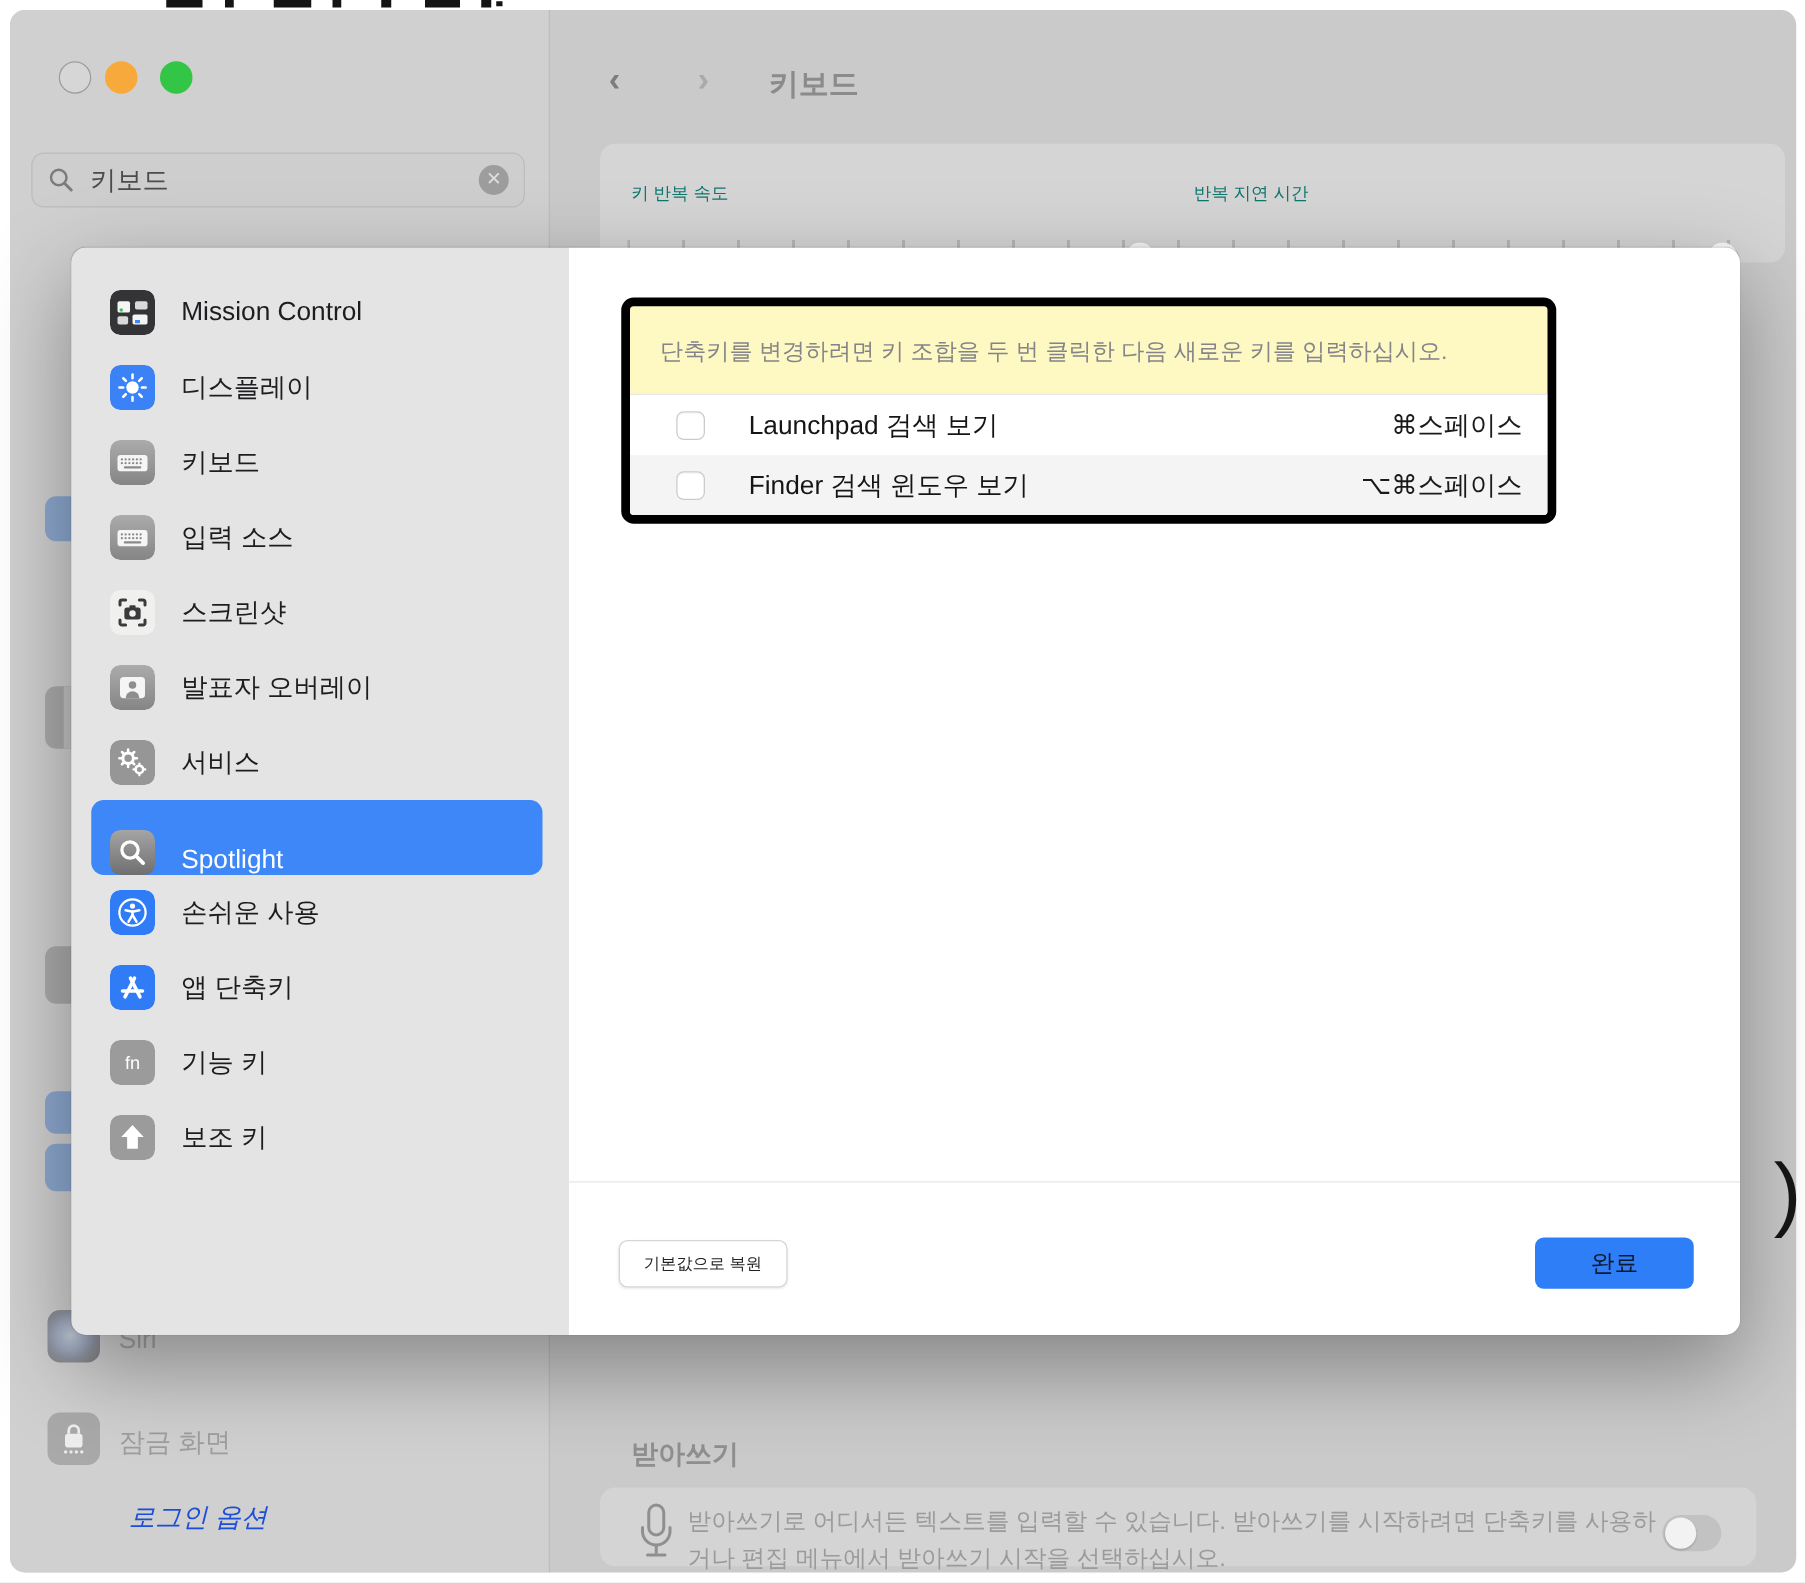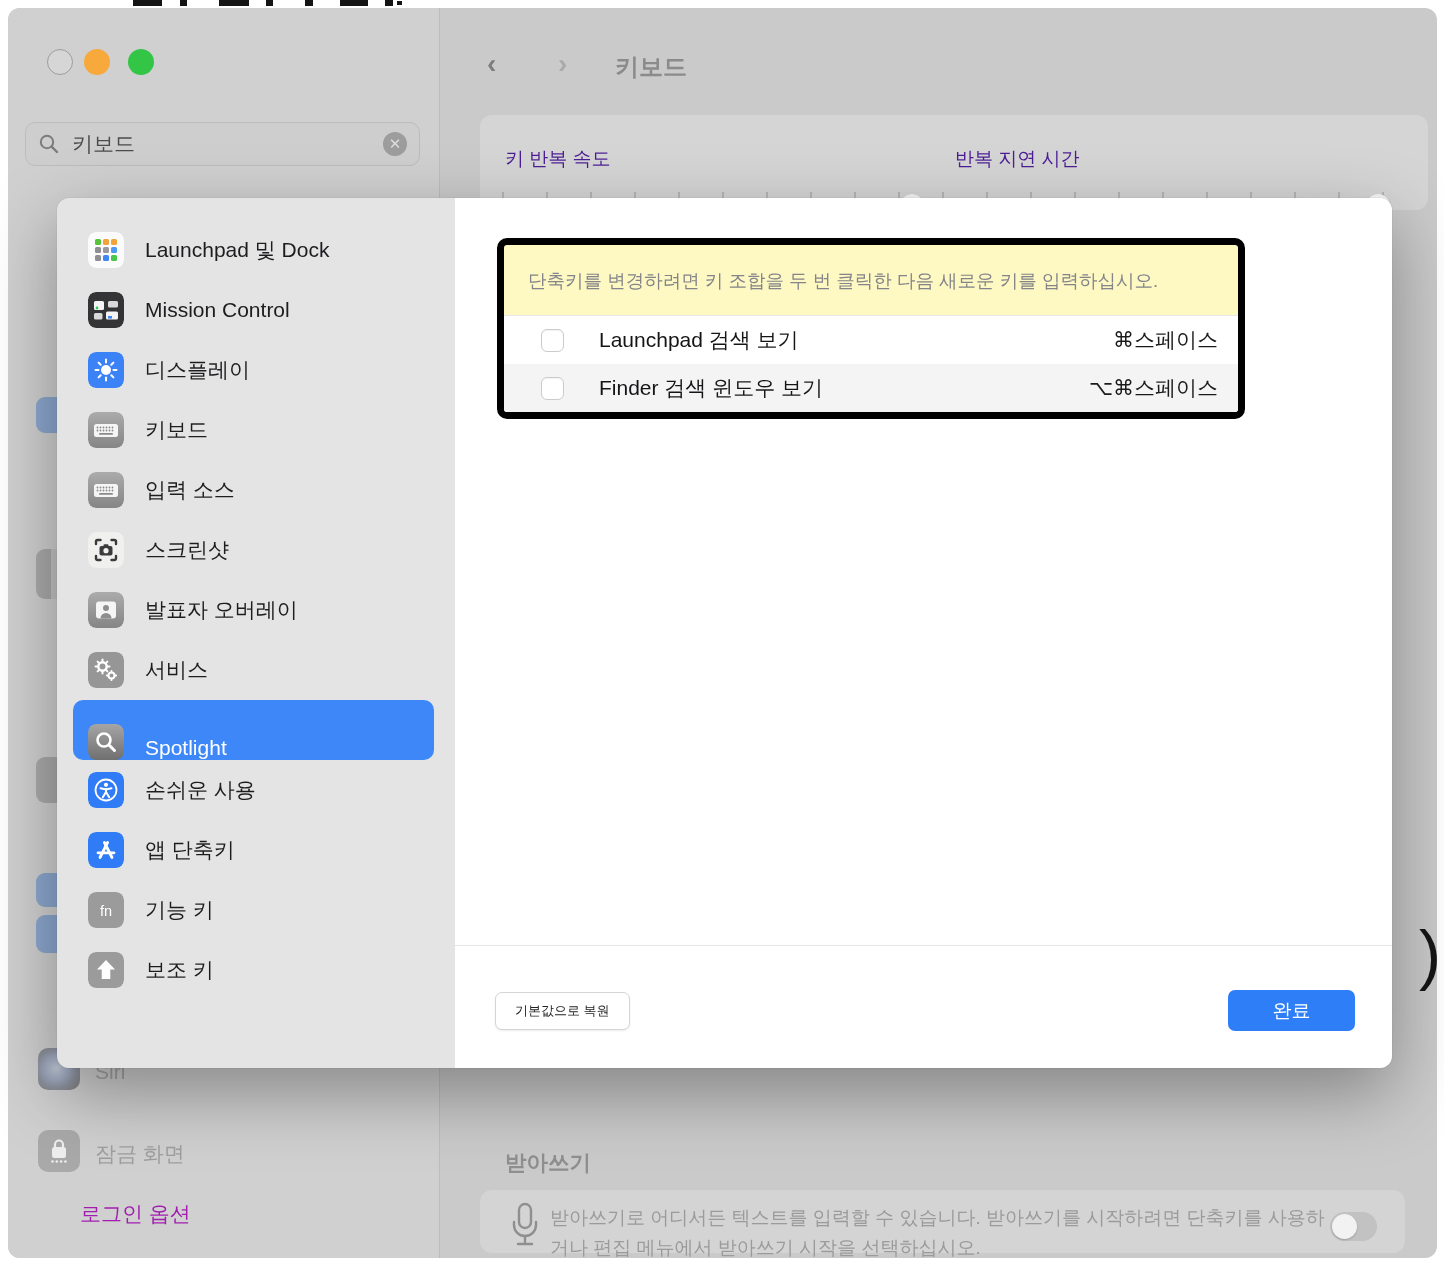--- a/index.html
+++ b/index.html
@@ -27,21 +27,21 @@
   .clear-btn { width:24px; height:24px; border-radius:50%; background:#9d9d9d;
     color:#dedede; font-size:15px; line-height:23px; text-align:center; }
 
   .nav-chevron { position:absolute; top:40px; font-size:28px; font-weight:600; }
   .chev-back { left:479px; color:#7d7d7d; }
   .chev-fwd { left:550px; color:#aaaaaa; }
   .bg-title { position:absolute; left:607px; top:43px; font-size:24px; font-weight:700; color:#8b8b8b; }
 
   .bg-panel { position:absolute; left:472px; top:107px; width:948px; height:95px;
     background:#d5d5d5; border-radius:12px; }
-  .bg-panel-label { position:absolute; top:31px; font-size:19px; color:#4c1d95; }
+  .bg-panel-label { position:absolute; top:31px; font-size:14px; color:#0f766e; }
   .ticks { position:absolute; left:22px; top:77px; width:904px; height:9px;
     background:repeating-linear-gradient(90deg,#b6b6b6 0 2px,transparent 2px 44px); }
   .slider-knob { position:absolute; width:24px; height:24px; border-radius:50%;
     background:#f6f6f6; box-shadow:0 1px 2px rgba(0,0,0,.25); top:79px; }
 
   
   .peek { position:absolute; left:36px; width:21px; border-radius:9px 0 0 9px; z-index:5; }
 
   .bg-row-label { position:absolute; font-size:21px; }
   .bg-icon { position:absolute; left:30px; width:42px; height:42px; border-radius:10px; }
@@ -83,21 +83,21 @@
     border:1px solid #cbcbcd; box-shadow:inset 0 1px 1px rgba(0,0,0,.05); margin-left:17px; }
   .sc-label { margin-left:35px; font-size:21px; color:#151517; }
   .sc-keys { margin-left:auto; font-size:21px; color:#1a1a1c; }
 
   .footer-divider { position:absolute; left:0; right:0; top:747px; height:1px; background:#e6e6e6; }
   .restore-btn { position:absolute; left:40px; top:794px; height:38px; padding:0 19px;
     background:#ffffff; border:1px solid #d5d5d5; border-radius:7px;
     font-size:13px; color:#222222; box-shadow:0 1px 2px rgba(0,0,0,.08);
     display:flex; align-items:center; }
   .done-btn { position:absolute; left:773px; top:792px; width:127px; height:41px;
-    background:#2e7ef7; border-radius:7px; color:#ffffff; font-size:19px; font-weight:500;
+    background:#2e7ef7; border-radius:7px; color:#0f172a; font-size:19px; font-weight:500;
     display:flex; align-items:center; justify-content:center; }
 </style>
 </head>
 <body>
 
 <div>
   <div class="top-frag" style="left:133px;width:29px;"></div>
   <div class="top-frag" style="left:180px;width:7px;"></div>
   <div class="top-frag" style="left:219px;width:30px;"></div>
   <div class="top-frag" style="left:266px;width:7px;"></div>
@@ -142,21 +142,21 @@
     <svg width="24" height="26" viewBox="0 0 24 26">
       <rect x="5" y="9" width="14" height="11" rx="2.5" fill="#eeeeee"></rect>
       <path d="M8 9 V6.5 a4 4 0 0 1 8 0 V9" fill="none" stroke="#eeeeee" stroke-width="2.2"></path>
       <circle cx="5.5" cy="23.5" r="1.3" fill="#eeeeee"></circle>
         <circle cx="9.8" cy="23.5" r="1.3" fill="#eeeeee"></circle>
       <circle cx="14.1" cy="23.5" r="1.3" fill="#eeeeee"></circle>
         <circle cx="18.4" cy="23.5" r="1.3" fill="#eeeeee"></circle>
     </svg>
   </div>
   <span class="bg-row-label" style="left:87px;top:1132px;color:#9e9e9e;">잠금 화면</span>
-  <span class="bg-row-label" style="left:72px;top:1192px;color:#a21caf;">로그인 옵션</span>
+  <span class="bg-row-label" style="left:95px;top:1192px;color:#1d4ed8;font-style:italic;">로그인 옵션</span>
 
   <span class="dictation-title">받아쓰기</span>
   <div class="dictation-panel">
     <svg style="position:absolute;left:30px;top:12px;" width="30" height="48" viewBox="0 0 30 48">
       <rect x="9" y="2" width="12" height="24" rx="6" fill="none" stroke="#8f8f8f" stroke-width="2.4"></rect>
       <path d="M4 20 v3 a11 11 0 0 0 22 0 v-3" fill="none" stroke="#8f8f8f" stroke-width="2.4" stroke-linecap="round"></path>
       <line x1="15" y1="34" x2="15" y2="41" stroke="#8f8f8f" stroke-width="2.4"></line>
       <line x1="8" y1="42" x2="22" y2="42" stroke="#8f8f8f" stroke-width="2.4" stroke-linecap="round"></line>
     </svg>
     <div class="dictation-text">받아쓰기로 어디서든 텍스트를 입력할 수 있습니다. 받아쓰기를 시작하려면 단축키를 사용하거나 편집 메뉴에서 받아쓰기 시작을 선택하십시오.</div>
@@ -172,35 +172,20 @@
   <div class="peek" style="top:757px;height:46px;background:#ababab;"></div>
   <div class="peek" style="top:873px;height:34px;background:#8ca8cf;"></div>
   <div class="peek" style="top:915px;height:38px;background:#8ca8cf;"></div>
 </div>
 
 <span class="stray-paren">)</span>
 
 <div class="modal">
   <div class="modal-sidebar">
 
-    <div class="side-item">
-      <svg class="tile" viewBox="0 0 36 36">
-        <rect width="36" height="36" rx="8" fill="#fbfbfb"></rect>
-        <rect x="7" y="7" width="6" height="6" rx="1.5" fill="#56c33a"></rect>
-          <rect x="15" y="7" width="6" height="6" rx="1.5" fill="#f2a33c"></rect>
-          <rect x="23" y="7" width="6" height="6" rx="1.5" fill="#f2a33c"></rect>
-        <rect x="7" y="15" width="6" height="6" rx="1.5" fill="#8e8e93"></rect>
-          <rect x="15" y="15" width="6" height="6" rx="1.5" fill="#9a9a9e"></rect>
-          <rect x="23" y="15" width="6" height="6" rx="1.5" fill="#4b9bf5"></rect>
-        <rect x="7" y="23" width="6" height="6" rx="1.5" fill="#8e8e93"></rect>
-          <rect x="15" y="23" width="6" height="6" rx="1.5" fill="#3f87f6"></rect>
-          <rect x="23" y="23" width="6" height="6" rx="1.5" fill="#47c74b"></rect>
-      </svg>
-      <span class="label">Launchpad 및 Dock</span>
-    </div>
 
     <div class="side-item">
       <svg class="tile" viewBox="0 0 36 36">
         <rect width="36" height="36" rx="8" fill="#343436"></rect>
         <rect x="6" y="9" width="10" height="9" rx="1.5" fill="#f4f4f4"></rect>
         <rect x="20" y="9" width="10" height="6.5" rx="1.5" fill="#d9d9d9"></rect>
         <rect x="6" y="21" width="8.5" height="6.5" rx="1.5" fill="#d9d9d9"></rect>
         <rect x="18" y="19.5" width="12" height="8" rx="1.5" fill="#f4f4f4"></rect>
         <circle cx="9" cy="16" r="1.4" fill="#35c759"></circle>
         <rect x="20" y="24" width="4" height="2.6" fill="#3f87f6"></rect>

